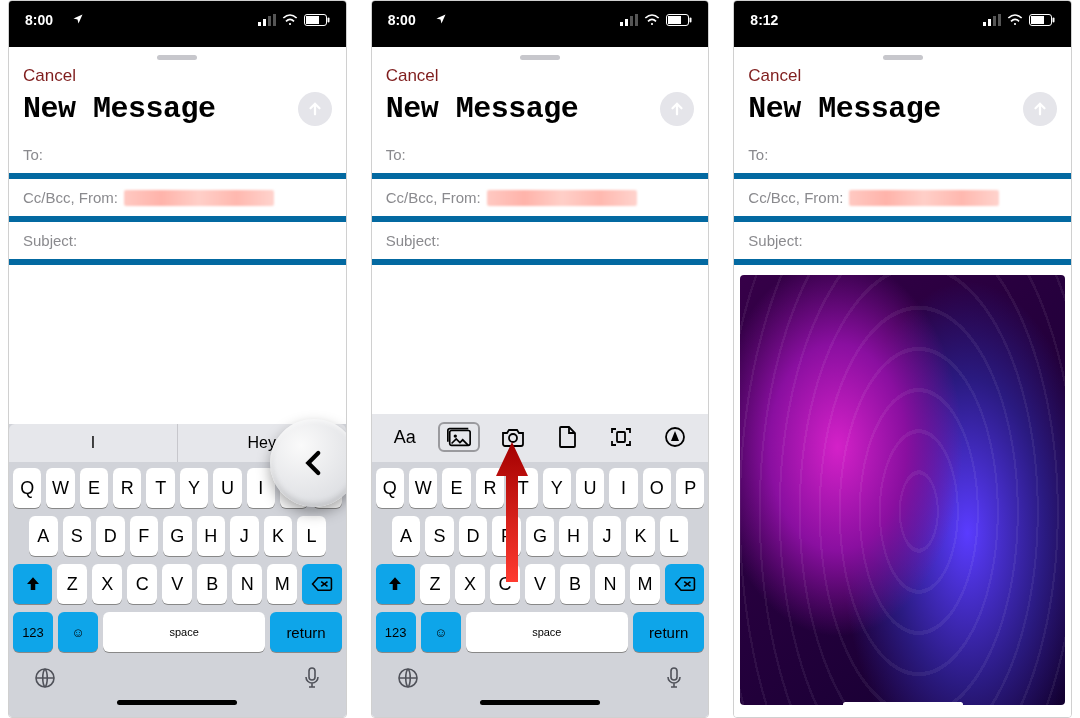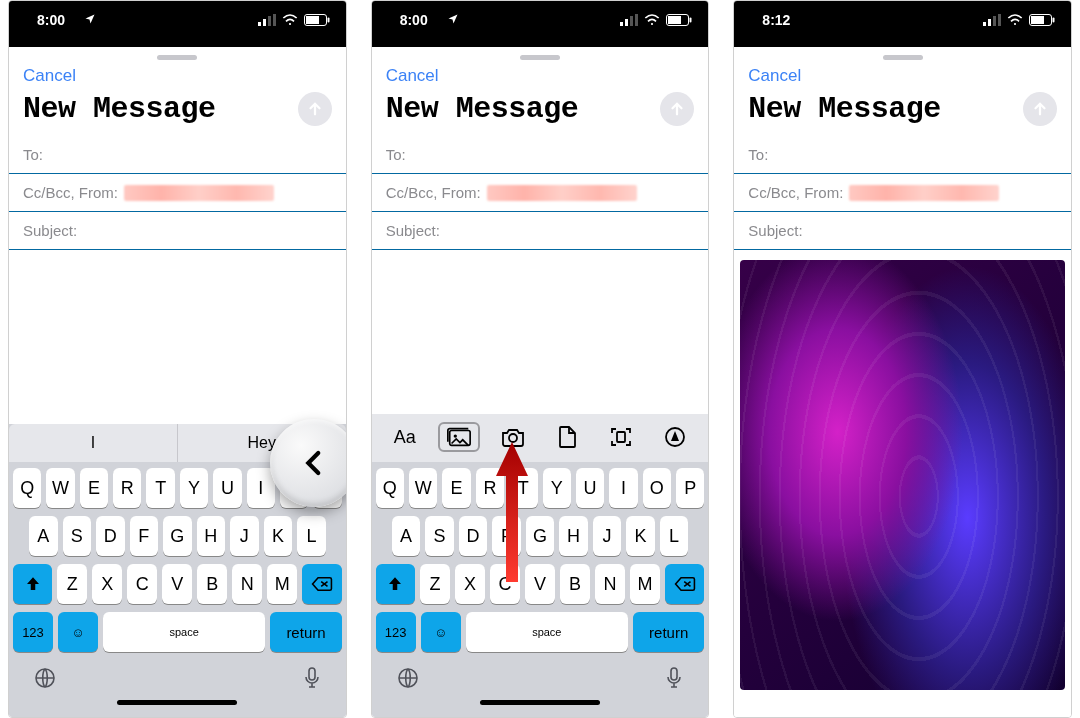--- a/index.html
+++ b/index.html
@@ -1,31 +1,31 @@
 <!DOCTYPE html>
 <html><head>
 <meta charset="utf-8">
 <style>
   * { box-sizing: border-box; margin: 0; padding: 0; font-family: -apple-system, "Helvetica Neue", Arial, sans-serif; }
   body { background: #fff; width: 1080px; height: 718px; display: flex; gap: 24px; padding: 0 8px; }
   .phone { flex: 1 1 0; border: 1px solid #d0d0d0; border-radius: 4px; overflow: hidden; display: flex; flex-direction: column; position: relative; background: #fff; }
   .status-bar { background: #000; color: #fff; height: 38px; display: flex; align-items: center; justify-content: space-between; padding: 0 16px; font-size: 14px; font-weight: 600; }
-  .status-left { display:flex; align-items:flex-end; gap:19px;margin-left:12px;}
+  .status-left { display:flex; align-items:flex-end; gap:19px;}
   .status-right { display:flex; align-items:center; gap:6px; font-size: 12px;}
   .status-right svg { display:block; }
   .sheet-grabber-wrap { background:#000; height:8px; position:relative;}
   .sheet { background:#fff; border-top-left-radius:14px; border-top-right-radius:14px; flex:1; display:flex; flex-direction:column; position:relative; overflow:hidden;}
   .grabber { width:40px; height:5px; background:#c7c7cc; border-radius:3px; margin:8px auto 4px auto;}
   .nav-row { display:flex; align-items:center; padding: 2px 14px 6px 14px; }
-  .cancel { color:#3b82f6; font-size:17px; }
+  .cancel { color:#7f1d1d; font-size:17px; }
   .title-row { display:flex; align-items:center; justify-content:space-between; padding: 0 14px 10px 14px;}
   .title { font-size:30px; font-weight:800; letter-spacing:-0.5px;font-family:Liberation Mono, monospace;}
   .send-btn { width:34px; height:34px; border-radius:50%; background:#e5e5ea; display:flex; align-items:center; justify-content:center;}
   .send-btn svg path { stroke:#fff; }
-  .field { border-bottom:1px solid #0369a1; padding:10px 14px; display:flex; align-items:center; gap:6px; font-size:15px;}
+  .field { border-bottom:6px solid #0369a1; padding:10px 14px; display:flex; align-items:center; gap:6px; font-size:15px;}
   .field-label { color:#8a8a8e;}
   .redact { display:inline-block; width:150px; height:16px; background: linear-gradient(90deg,#ffc9c2,#ffb3aa,#ffcfc8,#ffb8af,#ffd3cd); filter: blur(1px); border-radius:2px;}
   .body-area { flex:1; padding:14px; position:relative; overflow:hidden;}
   .keyboard { background:#d1d3d9; padding:6px 4px 8px 4px; user-select:none;}
   .sugg-row { display:flex; background:#e6e7eb; border-radius:6px 6px 0 0; margin:-6px -4px 6px -4px; padding:0;}
   .sugg { flex:1; text-align:center; padding:10px 0; font-size:16px; color:#000; border-right:1px solid #c7c7cc;}
   .sugg:last-child{border-right:none;}
   .toolbar-row { display:flex; justify-content:space-around; align-items:flex-end; padding:8px 6px 10px 6px; margin:-6px -4px 6px -4px; background:#e6e7eb; position:relative;}
   .tool-btn { width:42px; height:30px; display:flex; align-items:center; justify-content:center;}
   .tool-btn.active { outline:2px solid #9a9a9e; outline-offset:-2px; border-radius:6px;}

